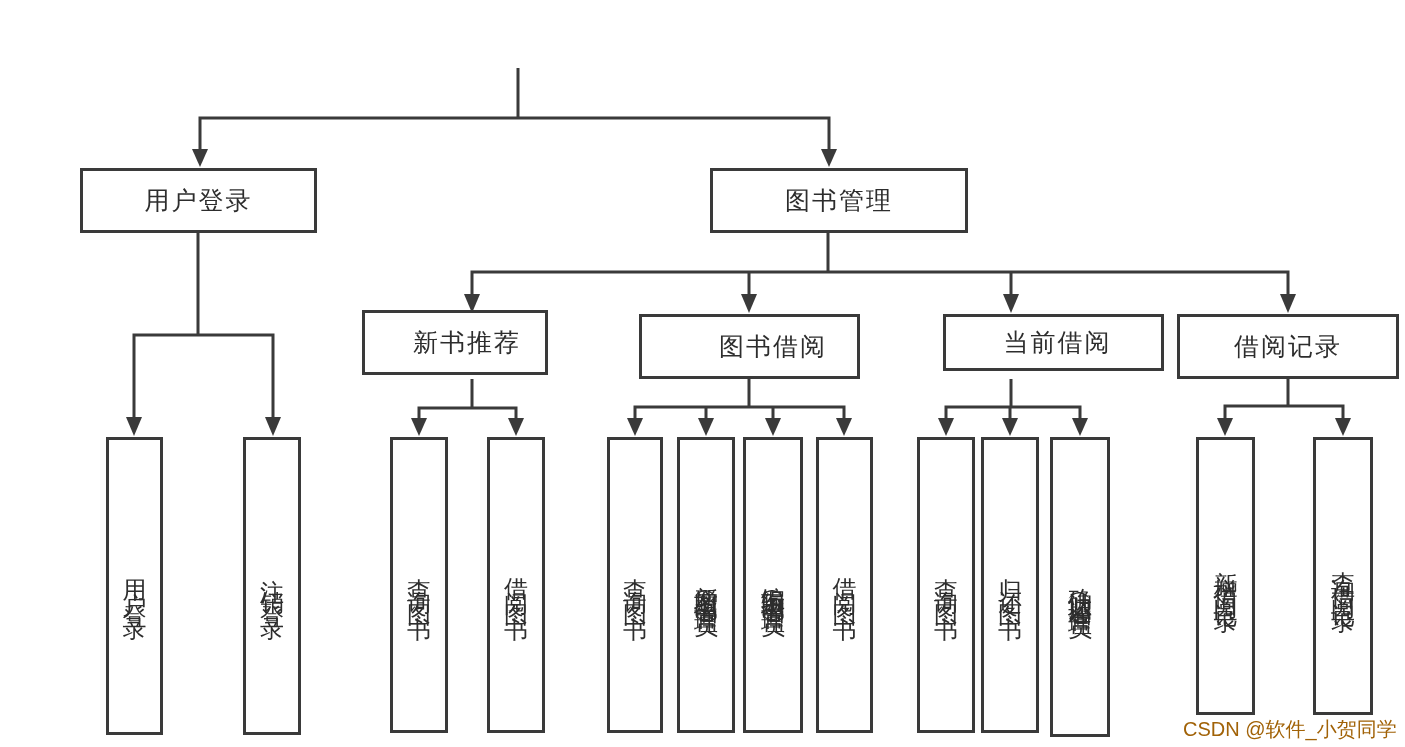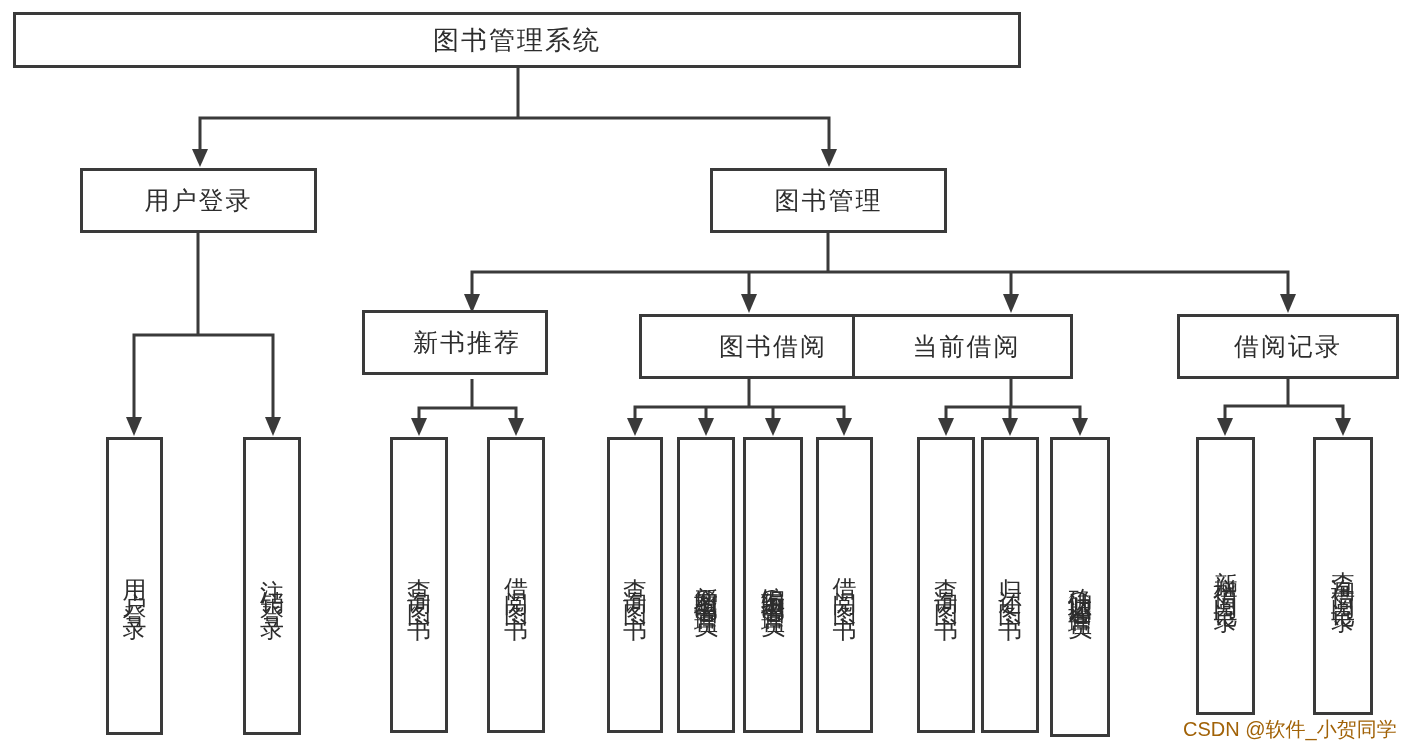--- a/index.html
+++ b/index.html
@@ -9,24 +9,24 @@
   }
   .wires{position:absolute;left:0;top:0;z-index:0;}
   .node{
     position:absolute;box-sizing:border-box;border:3px solid #3a3a3a;background:#ffffff;
     display:flex;align-items:center;justify-content:center;z-index:1;
   }
   .h-label{font-size:25px;letter-spacing:2px;white-space:nowrap;}
   .b-root{left:13px;top:12px;width:1008px;height:56px;}
   .b-root .h-label{font-size:26px;}
   .b-l2a{left:80px;top:168px;width:237px;height:65px;}
-  .b-l2b{left:710px;top:168px;width:237px;height:65px;align-items:center;}
+  .b-l2b{left:710px;top:168px;width:258px;height:65px;align-items:center;}
   .b-l3a{left:362px;top:310px;width:186px;height:65px;padding-left:24px;}
   .b-l3b{left:639px;top:314px;width:221px;height:65px;padding-left:47px;}
-  .b-l3c{left:852px;top:314px;width:221px;height:65px;padding-left:8px;}
+  .b-l3c{left:943px;top:314px;width:221px;height:57px;padding-left:8px;}
   .b-l3d{left:1177px;top:314px;width:222px;height:65px;}
   .v-text{
     writing-mode:vertical-rl;text-orientation:mixed;
     font-size:24px;line-height:1;white-space:nowrap;
   }
   .vs-4{letter-spacing:13px;}
   .vs-6{letter-spacing:8px;}
   .vs-9{letter-spacing:4px;}
   .b-ul1{left:106px;top:437px;width:57px;height:298px;}
   .b-ul2{left:243px;top:437px;width:58px;height:298px;}
@@ -84,23 +84,20 @@
       <polygon points="765,418 781,418 773,436"></polygon>
       <polygon points="836,418 852,418 844,436"></polygon>
       <polygon points="938,418 954,418 946,436"></polygon>
       <polygon points="1002,418 1018,418 1010,436"></polygon>
       <polygon points="1072,418 1088,418 1080,436"></polygon>
       <polygon points="1217,418 1233,418 1225,436"></polygon>
       <polygon points="1335,418 1351,418 1343,436"></polygon>
     </g>
   </svg>
 
-  <div class="node b-root">
-    <span class="h-label">图书管理系统</span>
-  </div>
 
   <div class="node b-l2a">
     <span class="h-label">用户登录</span>
   </div>
   <div class="node b-l2b">
     <span class="h-label">图书管理</span>
   </div>
 
   <div class="node b-l3a">
     <span class="h-label">新书推荐</span>

